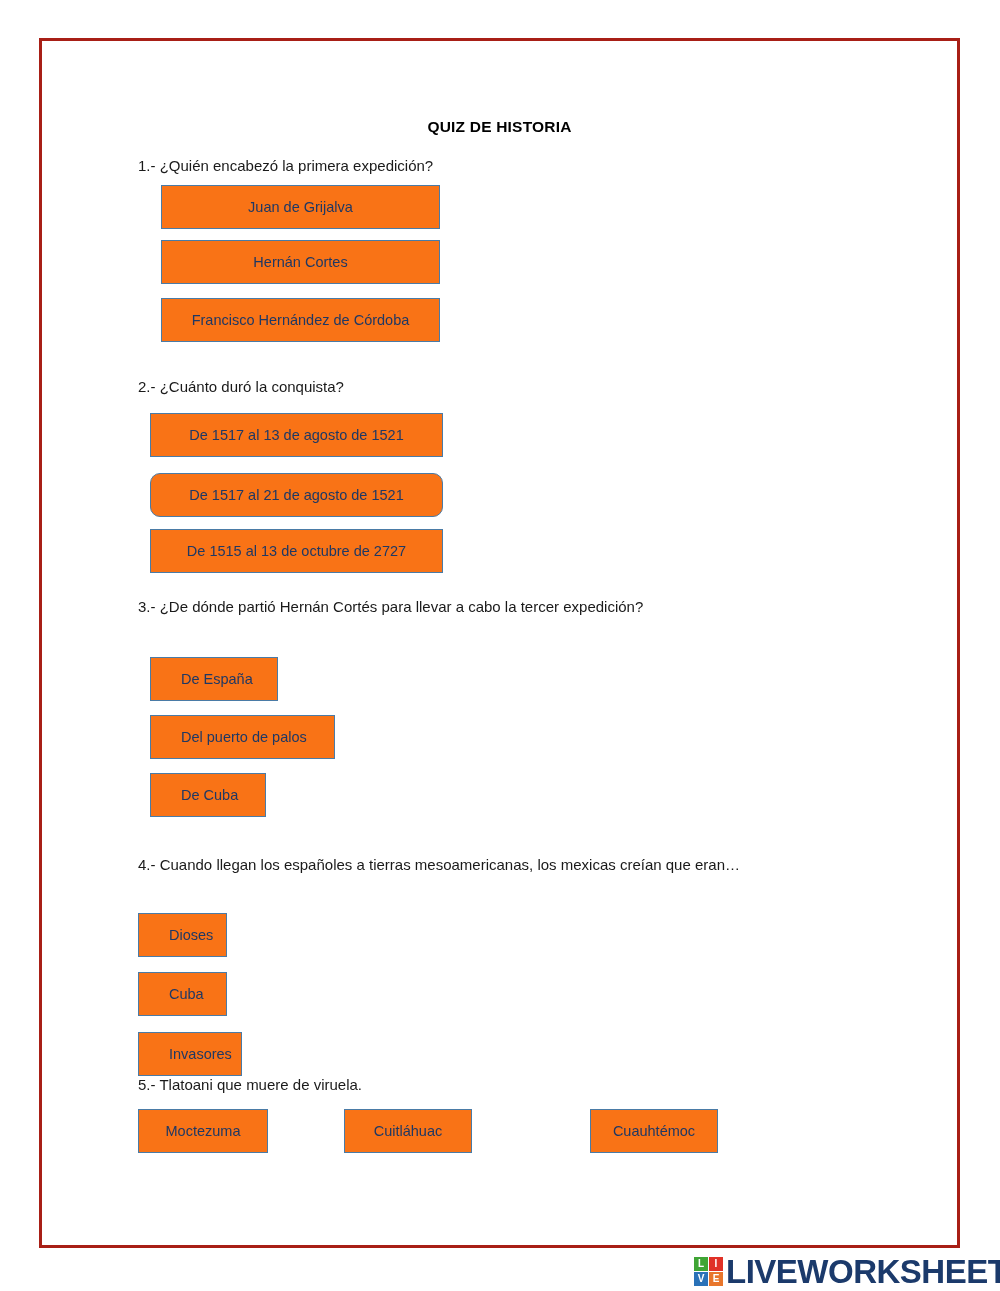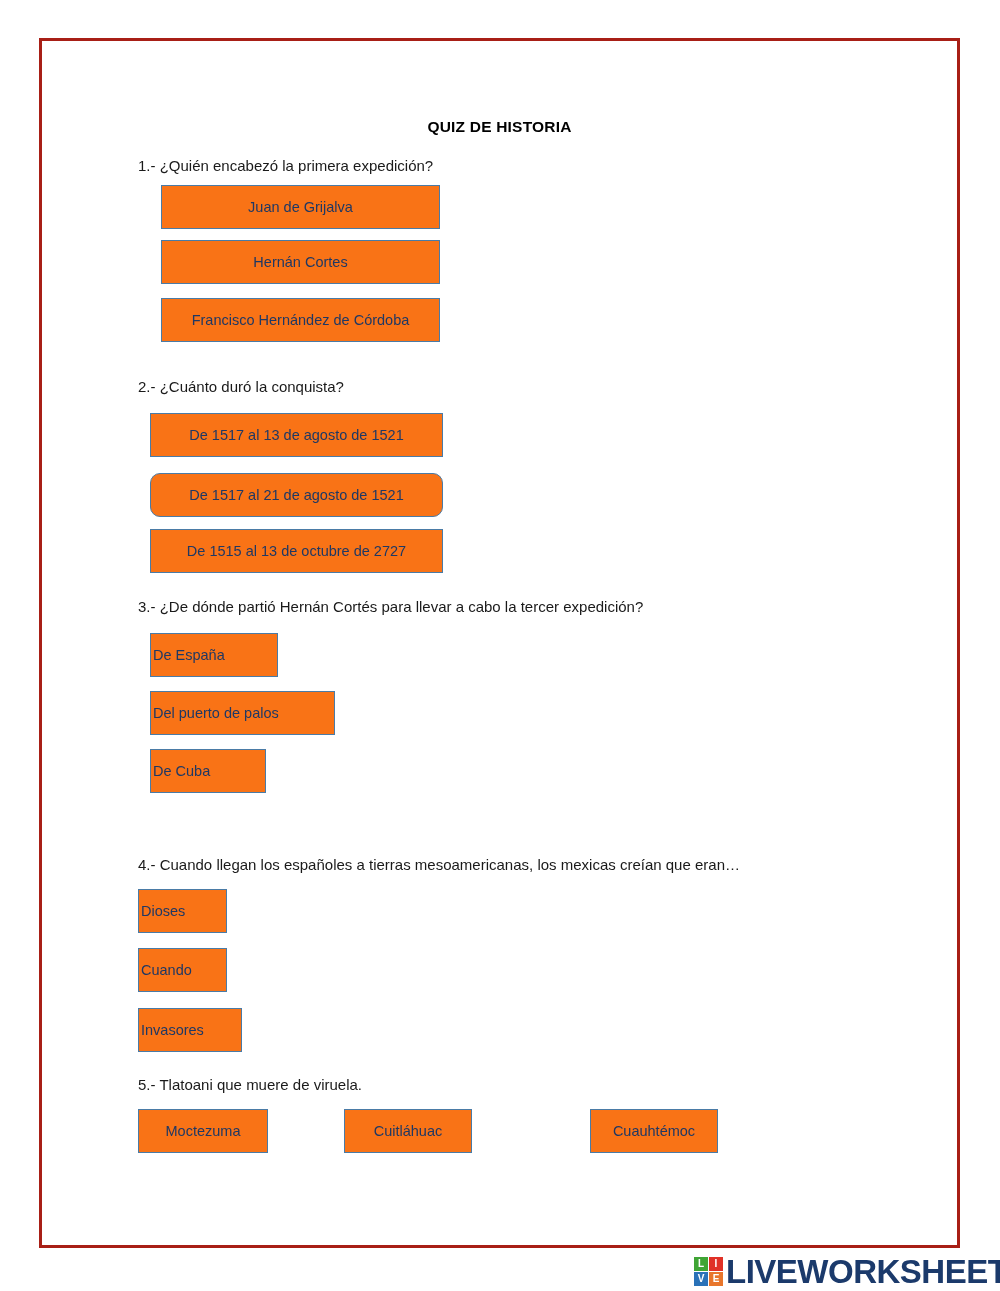--- a/index.html
+++ b/index.html
@@ -66,21 +66,22 @@
     font-size: 14.5px;
     display: flex;
     align-items: center;
     justify-content: center;
     height: 44px;
     white-space: nowrap;
     padding: 0 6px;
   }
   .answer-box.left-align {
     justify-content: flex-start;
-    padding-left: 2px;
+    padding-left: 30px;
+    margin-top: 24px;
   }
 
   
   #lw-logo {
     position: absolute;
     left: 694px;
     top: 1252px;
     height: 38px;
     display: flex;
     align-items: center;
@@ -133,21 +134,21 @@
   <div class="answer-box" style="left:111px; top:435px; width:293px;border-radius:10px;">De 1517 al 21 de agosto de 1521</div>
   <div class="answer-box" style="left:111px; top:491px; width:293px;">De 1515 al 13 de octubre de 2727</div>
 
   <div class="question-text" style="top:560px;">3.- ¿De dónde partió Hernán Cortés para llevar a cabo la tercer expedición?</div>
   <div class="answer-box left-align" style="left:111px; top:595px; width:128px;">De España</div>
   <div class="answer-box left-align" style="left:111px; top:653px; width:185px;">Del puerto de palos</div>
   <div class="answer-box left-align" style="left:111px; top:711px; width:116px;">De Cuba</div>
 
   <div class="question-text" style="top:818px;">4.- Cuando llegan los españoles a tierras mesoamericanas, los mexicas creían que eran…</div>
   <div class="answer-box left-align" style="left:99px; top:851px; width:89px;">Dioses</div>
-  <div class="answer-box left-align" style="left:99px; top:910px; width:89px;">Cuando</div>
+  <div class="answer-box left-align" style="left:99px; top:910px; width:89px;">Cuba</div>
   <div class="answer-box left-align" style="left:99px; top:970px; width:104px;">Invasores</div>
 
   <div class="question-text" style="top:1038px;">5.- Tlatoani que muere de viruela.</div>
   <div class="answer-box" style="left:99px; top:1071px; width:130px;">Moctezuma</div>
   <div class="answer-box" style="left:305px; top:1071px; width:128px;">Cuitláhuac</div>
   <div class="answer-box" style="left:551px; top:1071px; width:128px;">Cuauhtémoc</div>
 
 </div>
 
 <div id="lw-logo">

